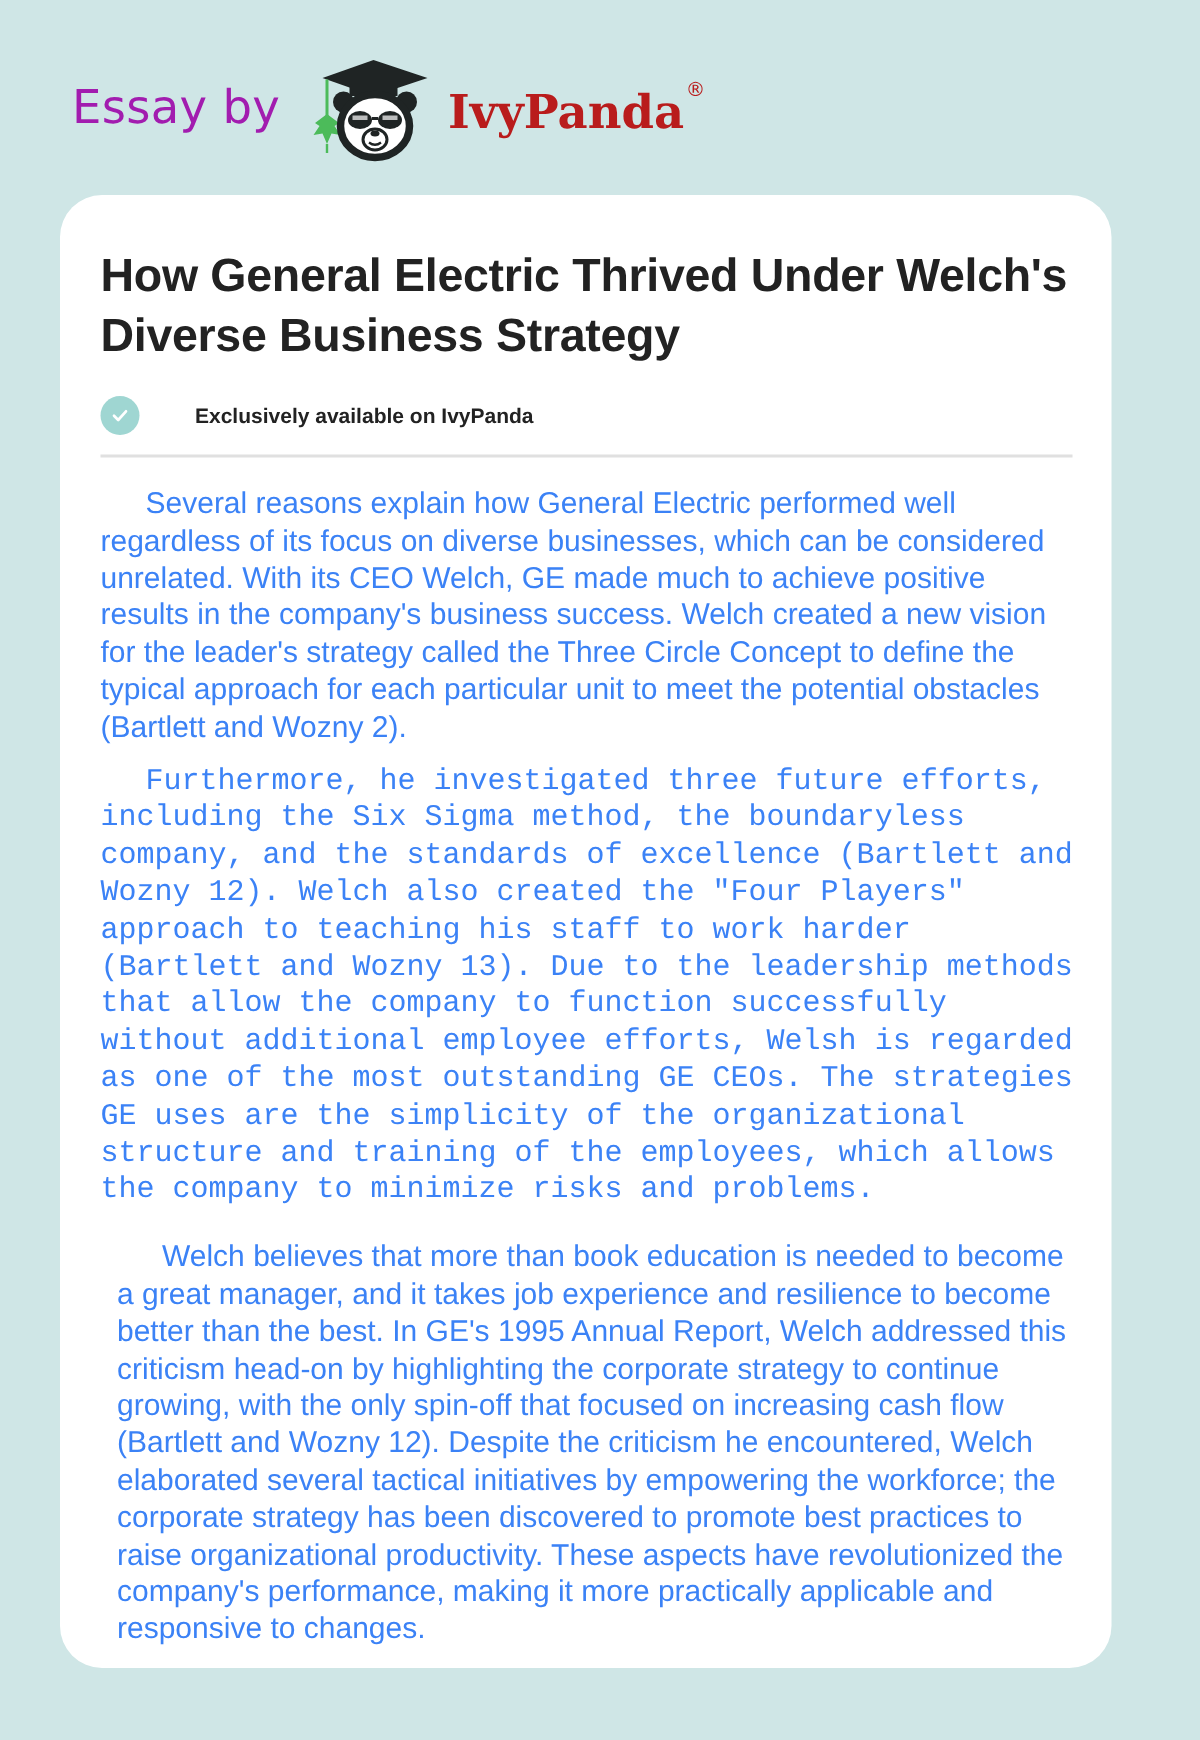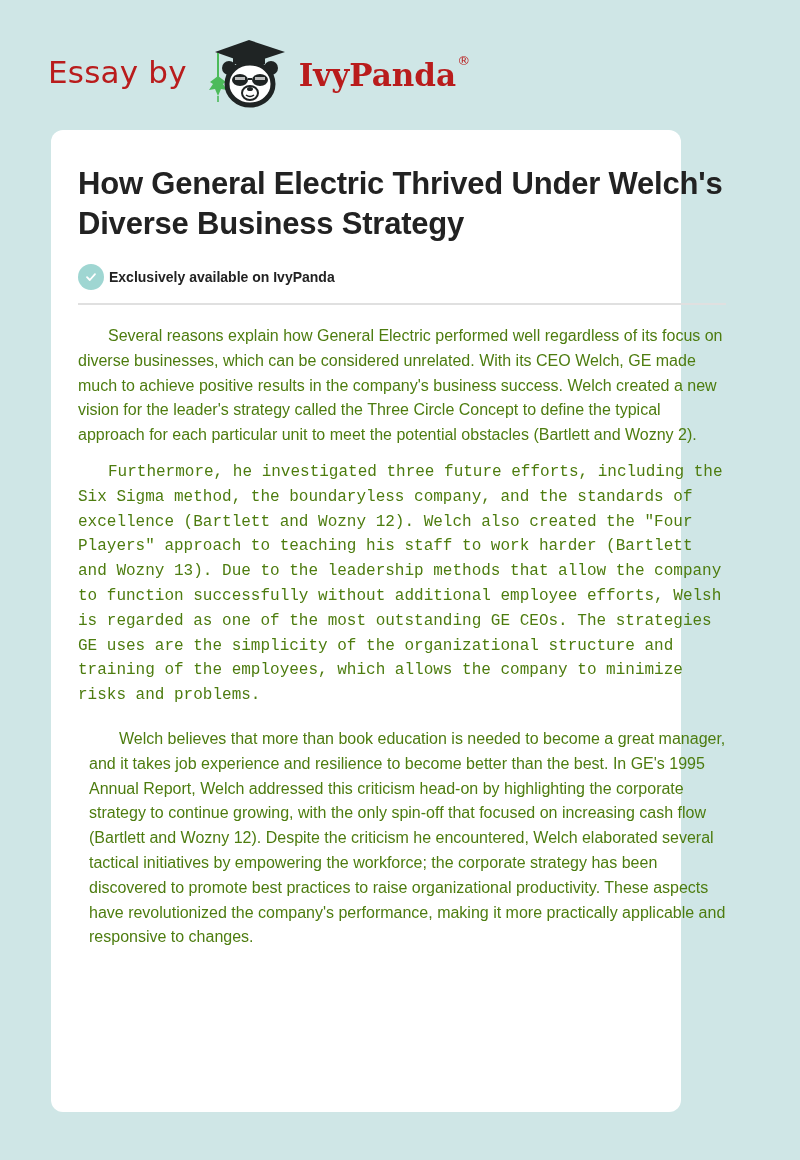--- a/index.html
+++ b/index.html
@@ -18,21 +18,21 @@
     position: absolute;
     left: 48px;
     top: 34px;
     height: 80px;
     display: flex;
     align-items: center;
   }
   .brand-essay {
     font-family: "DejaVu Sans", sans-serif;
     font-size: 31px;
-    color: #b91c1c;
+    color: #a21caf;
     letter-spacing: 0.2px;
     margin-right: 18px;
     margin-top: -4px;
   }
   .brand-logo {
     width: 86px;
     height: 72px;
     margin-right: 8px;
   }
   .brand-name {
@@ -46,26 +46,26 @@
     font-family: "DejaVu Sans", sans-serif;
     font-size: 13px;
     vertical-align: top;
     position: relative;
     top: -4px;
     margin-left: 1px;
     font-weight: normal;
   }
   .card {
     position: absolute;
-    left: 51px;
+    left: 40px;
     top: 130px;
-    width: 630px;
+    width: 701px;
     height: 982px;
     background: #ffffff;
-    border-radius: 12px;
+    border-radius: 28px;
   }
   .content {
     position: absolute;
     left: 27px;
     top: 34px;
     width: 650px;
   }
   .title {
     font-family: "Liberation Sans", sans-serif;
     font-weight: bold;
@@ -73,20 +73,21 @@
     line-height: 40px;
     color: #222222;
     margin: 0;
     letter-spacing: -0.2px;
   }
   .exclusive {
     display: flex;
     align-items: center;
     margin-top: 20px;
     height: 26px;
+    gap: 32px;
   }
   .check {
     width: 26px;
     height: 26px;
     border-radius: 50%;
     background: #9fd6d2;
     display: flex;
     align-items: center;
     justify-content: center;
     margin-right: 5px;
@@ -105,23 +106,23 @@
   .section-heading {
     font-weight: bold;
     font-size: 28px;
     color: #222222;
     margin: 0;
     line-height: 34px;
   }
   .h-intro { margin-top: 24px; }
   .h-approach { margin-top: 16px; }
   .para {
-    font-size: 16px;
+    font-size: 20px;
     line-height: 24.8px;
-    color: #4d7c0f;
+    color: #3b82f6;
     margin: 0;
     text-indent: 30px;
   }
   .p1 { margin-top: 19px; }
   .p2 { margin-top: 12px; font-family: Liberation Mono, monospace; }
   .p3 { margin-top: 19px; margin-left: 11px; }
 </style>
 </head>
 <body>
 

